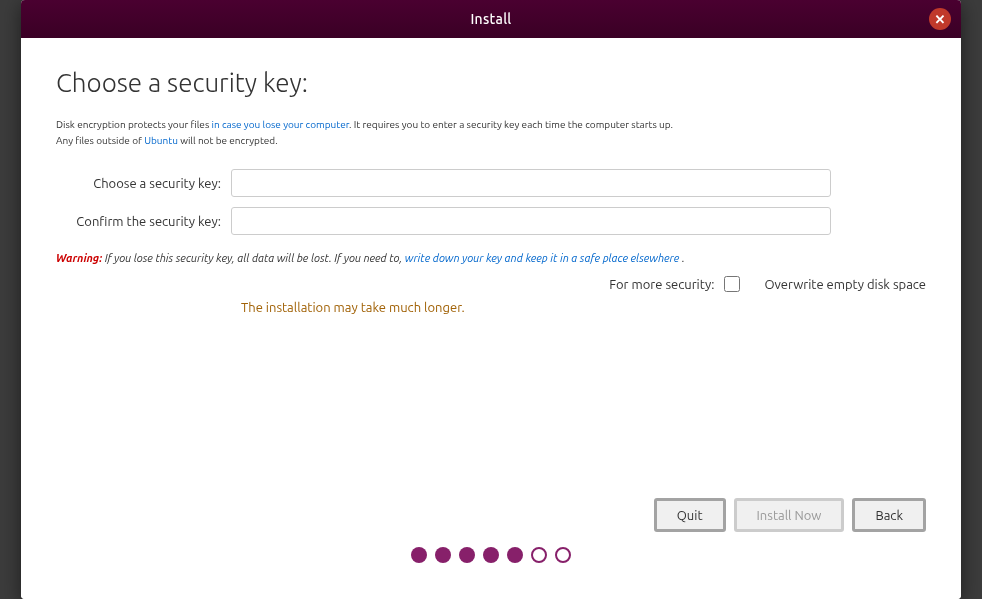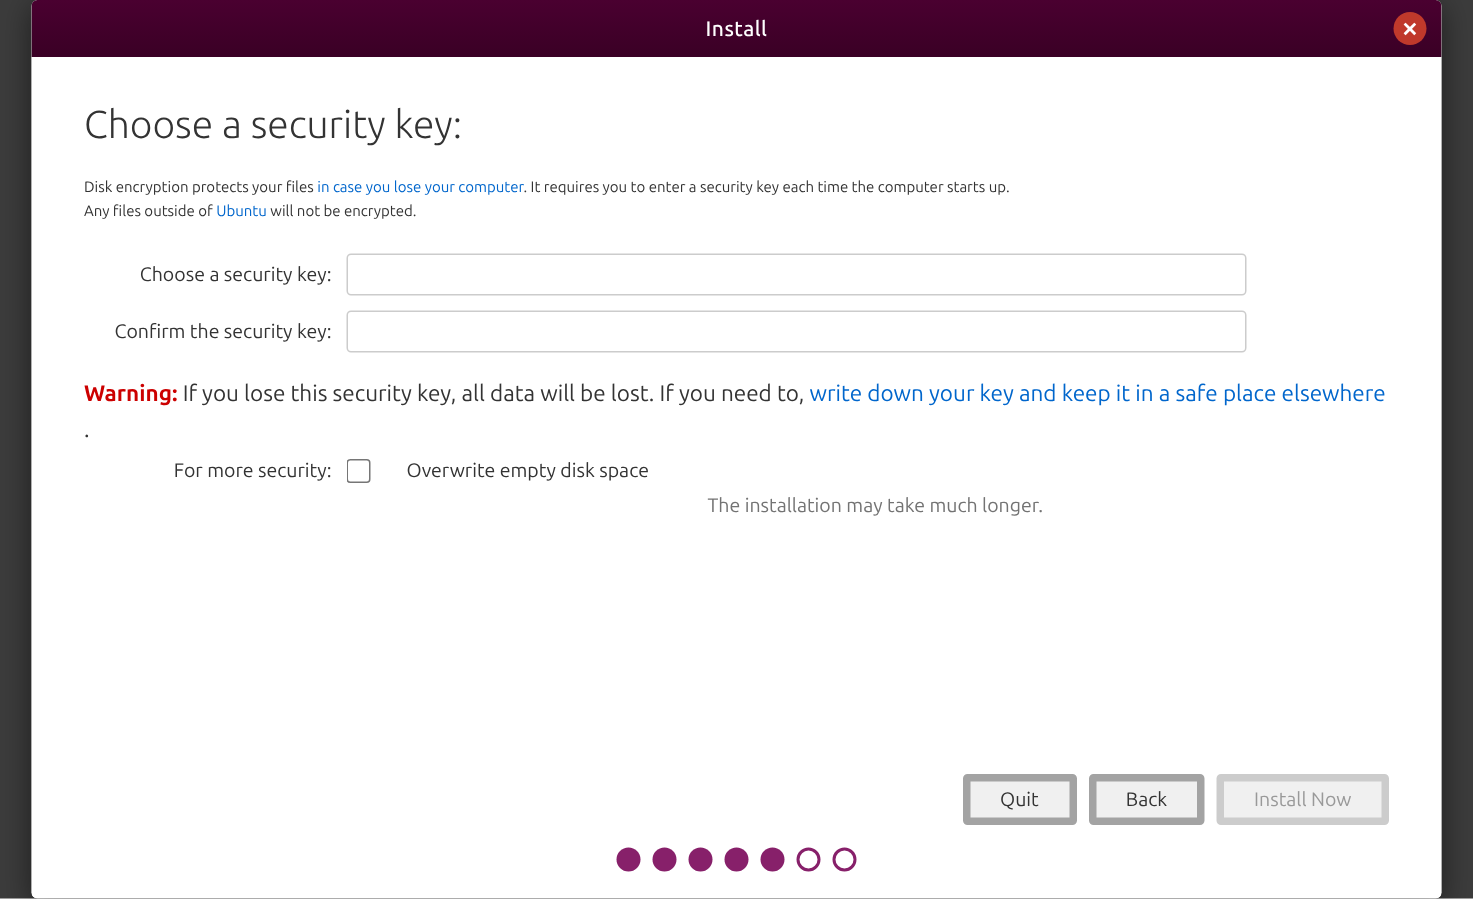--- a/index.html
+++ b/index.html
@@ -61,21 +61,21 @@
       display: flex;
       align-items: center;
       justify-content: center;
       color: #ffffff;
       font-size: 13px;
       font-weight: bold;
     }
 
     .content {
       flex: 1;
-      padding: 30px 35px 18px 35px;
+      padding: 30px 35px 36px 35px;
       display: flex;
       flex-direction: column;
       background: #ffffff;
     }
 
     .page-title {
       font-size: 26px;
       font-weight: 300;
       color: #333333;
       margin-bottom: 20px;
@@ -119,39 +119,41 @@
       height: 28px;
       border: 1px solid #cccccc;
       border-radius: 3px;
       padding: 4px 8px;
       font-size: 13px;
       outline: none;
       background: #ffffff;
     }
 
     .warning-text {
-      font-size: 15px;
+      font-size: 11px;
       color: #333333;
       margin-bottom: 8px;
       line-height: 1.6;
+      font-style: italic;
     }
 
     .warning-text .warning-label {
       color: #cc0000;
       font-weight: bold;
     }
 
     .warning-text .link-text {
       color: #0066cc;
     }
 
     .security-row {
       display: flex;
       align-items: center;
       margin-bottom: 5px;
+      justify-content: flex-end;
     }
 
     .security-label {
       min-width: 175px;
       text-align: right;
       padding-right: 10px;
       color: #333333;
       font-size: 13px;
     }
 
@@ -167,24 +169,23 @@
       cursor: pointer;
     }
 
     .checkbox-label {
       font-size: 13px;
       color: #333333;
     }
 
     .hint-text {
       font-size: 13px;
-      color: #737373;
+      color: #a16207;
       margin-left: 185px;
       margin-top: 3px;
-      text-align: center;
     }
 
     .spacer {
       flex: 1;
     }
 
     .bottom-section {
       display: flex;
       flex-direction: column;
       align-items: center;
@@ -194,21 +195,21 @@
     .button-row {
       width: 100%;
       display: flex;
       justify-content: flex-end;
       gap: 8px;
     }
 
     .btn {
       height: 34px;
       padding: 0 20px;
-      border: 5px solid #a3a3a3;
+      border: 3px solid #a3a3a3;
       border-radius: 3px;
       font-size: 13px;
       cursor: pointer;
       background: #f0f0f0;
       color: #333333;
       font-family: Ubuntu, 'Segoe UI', sans-serif;
     }
 
     .btn-install {
       background: #f0f0f0;
@@ -283,22 +284,22 @@
         <span class="checkbox-label">Overwrite empty disk space</span>
       </div>
     </div>
     <div class="hint-text">The installation may take much longer.</div>
 
     <div class="spacer"></div>
 
     <div class="bottom-section">
       <div class="button-row">
         <button class="btn">Quit</button>
+        <button class="btn btn-install">Install Now</button>
         <button class="btn">Back</button>
-        <button class="btn btn-install">Install Now</button>
       </div>
 
       <div class="dots-row">
         <div class="dot dot-filled"></div>
         <div class="dot dot-filled"></div>
         <div class="dot dot-filled"></div>
         <div class="dot dot-filled"></div>
         <div class="dot dot-filled"></div>
         <div class="dot dot-empty"></div>
         <div class="dot dot-empty"></div>

